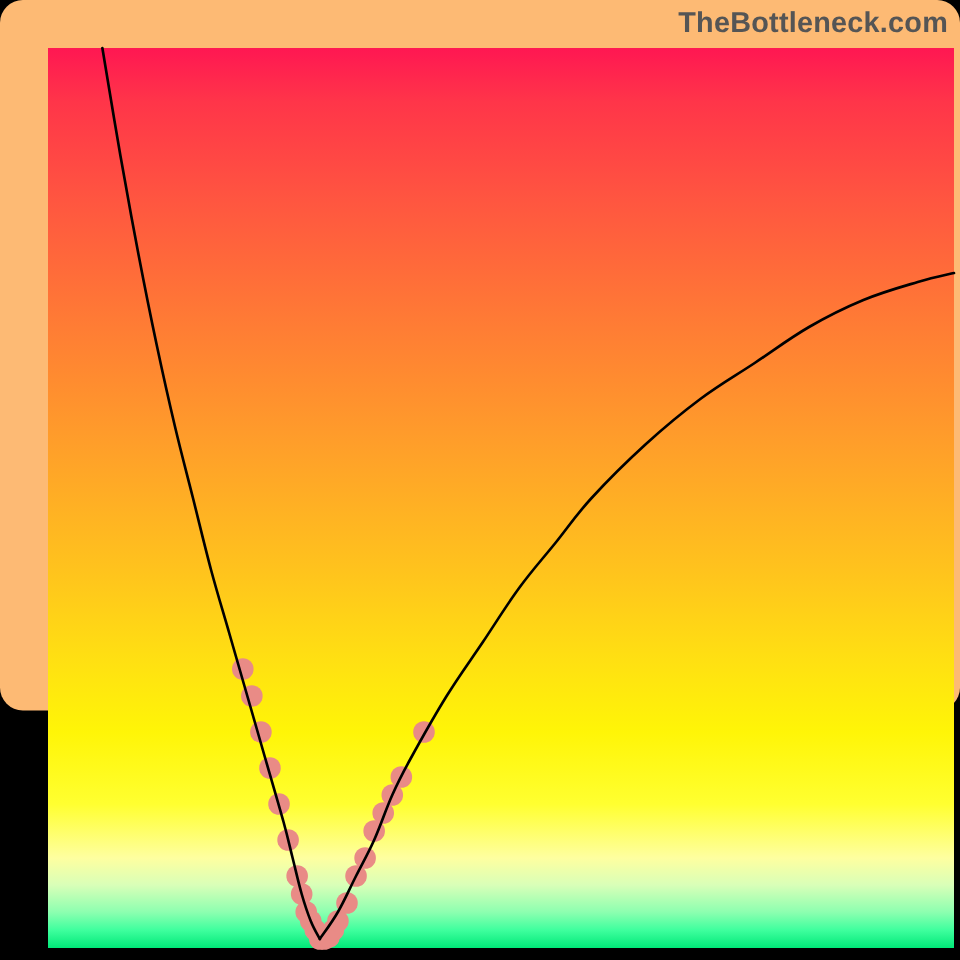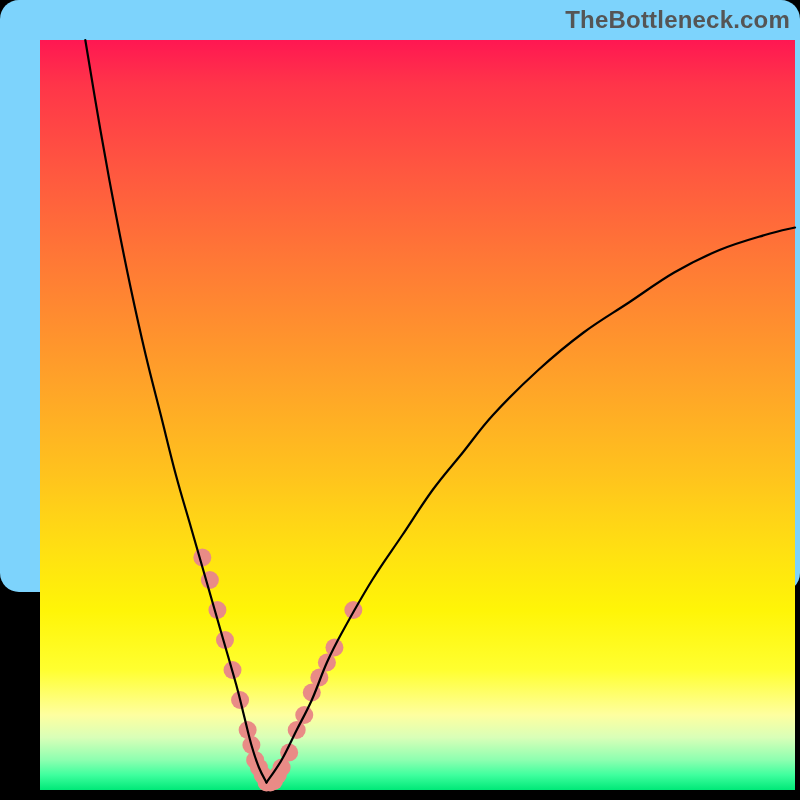--- a/index.html
+++ b/index.html
@@ -8,21 +8,21 @@
     width: 800px;
     height: 800px;
     overflow: hidden;
     background: #000;
     font-family: Arial, Helvetica, sans-serif;
   }
   .frame {
     position: relative;
     width: 800px;
     height: 592px;
-    background: #7dd3fc;
+    background: #fdba74;
     border-radius: 19px;
   }
   .plot-area {
     position: absolute;
     left: 40px;
     top: 40px;
     width: 755px;
     height: 750px;
     background: linear-gradient(
       to bottom,

